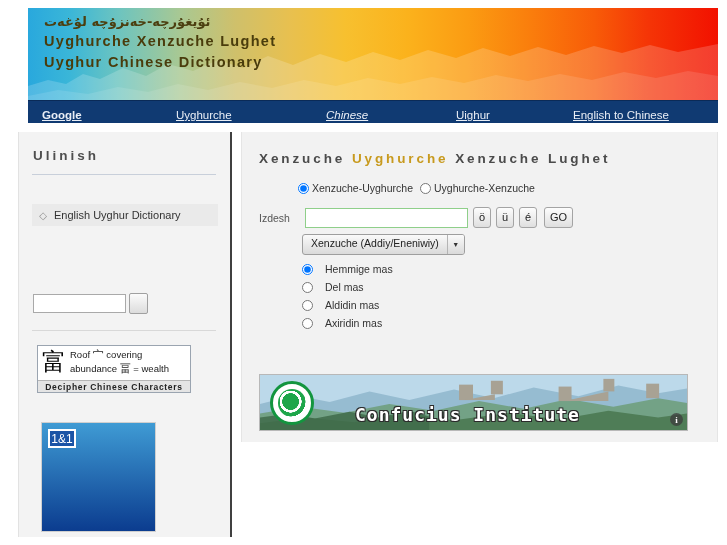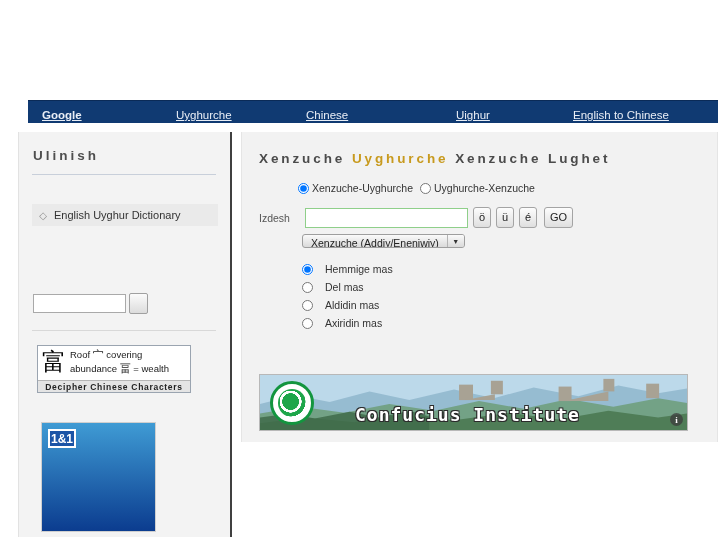--- a/index.html
+++ b/index.html
@@ -61,21 +61,21 @@
     border-top: 1px solid #0a2a57;
   }
   .navbar ul { list-style: none; margin: 0; padding: 0; position: relative; height: 100%; }
   .navbar li { position: absolute; top: 4px; }
   .navbar a {
     color: #e9eef6; font-size: 11.5px; text-decoration: underline;
     font-family: "Liberation Sans", sans-serif;
   }
   .nav-0 { left: 14px; }
   .nav-1 { left: 148px; }
-  .nav-2 { left: 278px; }
+  .nav-2 { left: 298px; font-style: italic; }
   .nav-3 { left: 428px; }
   .nav-4 { left: 545px; }
   .nav-0 a { font-weight: bold; padding-right: 34px; }
 
   
   .sidebar {
     position: absolute;
     left: 18px; top: 132px;
     width: 214px; height: 405px;
     background: #f3f3f3;
@@ -150,21 +150,21 @@
     position: absolute; left: 22px; top: 290px;
     width: 115px; height: 110px;
     background: linear-gradient(#3f9bd4, #0b3c8f);
     border: 1px solid #cfcfcf;
   }
   .ad-11-logo {
     position: absolute; left: 6px; top: 6px;
     width: 28px; height: 19px;
     background: #1b54a6;
     border: 2px solid #ffffff;
-    color: #fff; font-weight: bold; font-size: 12px;
+    color: #fff; font-weight: normal; font-size: 12px;
     display: flex; align-items: center; justify-content: center;
     font-family: "Liberation Sans", sans-serif;
   }
 
   
   .main {
     position: absolute;
     left: 241px; top: 132px;
     width: 477px; height: 310px;
     background: #f2f2f2;
@@ -204,21 +204,21 @@
     font-family: "Liberation Sans", sans-serif;
     font-size: 11px; color: #222; cursor: pointer;
     line-height: 19px;
   }
   .kbtn.go { font-size: 11px; padding: 0 5px; margin-left: 7px; }
   .sel-row {
     position: absolute; left: 60px; top: 101px;
   }
   .sel-box {
     display: inline-flex; align-items: stretch;
-    height: 14px;
+    height: 21px;
     border: 1px solid #9e9e9e; border-radius: 3px;
     background: linear-gradient(#fafafa, #dadada);
     font-size: 10.5px; color: #222; cursor: pointer;
     overflow: hidden;
   }
   .sel-box .val { padding: 0 8px; line-height: 17px; }
   .sel-box .arw {
     width: 17px; border-left: 1px solid #b4b4b4;
     display: flex; align-items: center; justify-content: center;
     font-size: 7px; color: #333;
@@ -275,20 +275,38 @@
     font-size: 9px; font-weight: bold;
     display: flex; align-items: center; justify-content: center;
     font-family: "Liberation Serif", serif;
   }
 </style>
 </head>
 <body>
 
 <div class="page">
 
+  <div class="banner">
+    <div class="banner-sky"></div>
+    <div class="banner-mtn">
+      <svg viewBox="0 0 690 62" preserveAspectRatio="none">
+        <path d="M0,48 L20,42 L38,46 L55,36 L72,41 L95,30 L118,38 L140,26 L165,33 L190,22 L215,30
+                 L240,18 L265,27 L292,16 L318,24 L345,14 L372,22 L400,12 L428,20 L455,10 L482,18
+                 L510,9 L538,17 L566,8 L594,15 L622,7 L650,14 L690,6 L690,62 L0,62 Z" fill="#ffffff" opacity="0.33"></path>
+        <path d="M0,58 L30,52 L60,56 L90,49 L120,54 L150,46 L180,52 L212,44 L244,50 L276,42
+                 L308,48 L340,40 L372,46 L404,39 L436,45 L468,37 L500,43 L532,36 L564,42 L596,34
+                 L628,40 L660,33 L690,38 L690,62 L0,62 Z" fill="#ffffff" opacity="0.25"></path>
+      </svg>
+    </div>
+    <div class="banner-text">
+      <div class="ttl-ar">ئۇيغۇرچە-خەنزۇچە لۇغەت</div>
+      <div class="ttl-l1">Uyghurche Xenzuche Lughet</div>
+      <div class="ttl-l2">Uyghur Chinese Dictionary</div>
+    </div>
+  </div>
 
   <div class="navbar">
     <ul>
       <li class="nav-0">
         <a href="#">Google</a>
       </li>
       <li class="nav-1">
         <a href="#">Uyghurche</a>
       </li>
       <li class="nav-2">

